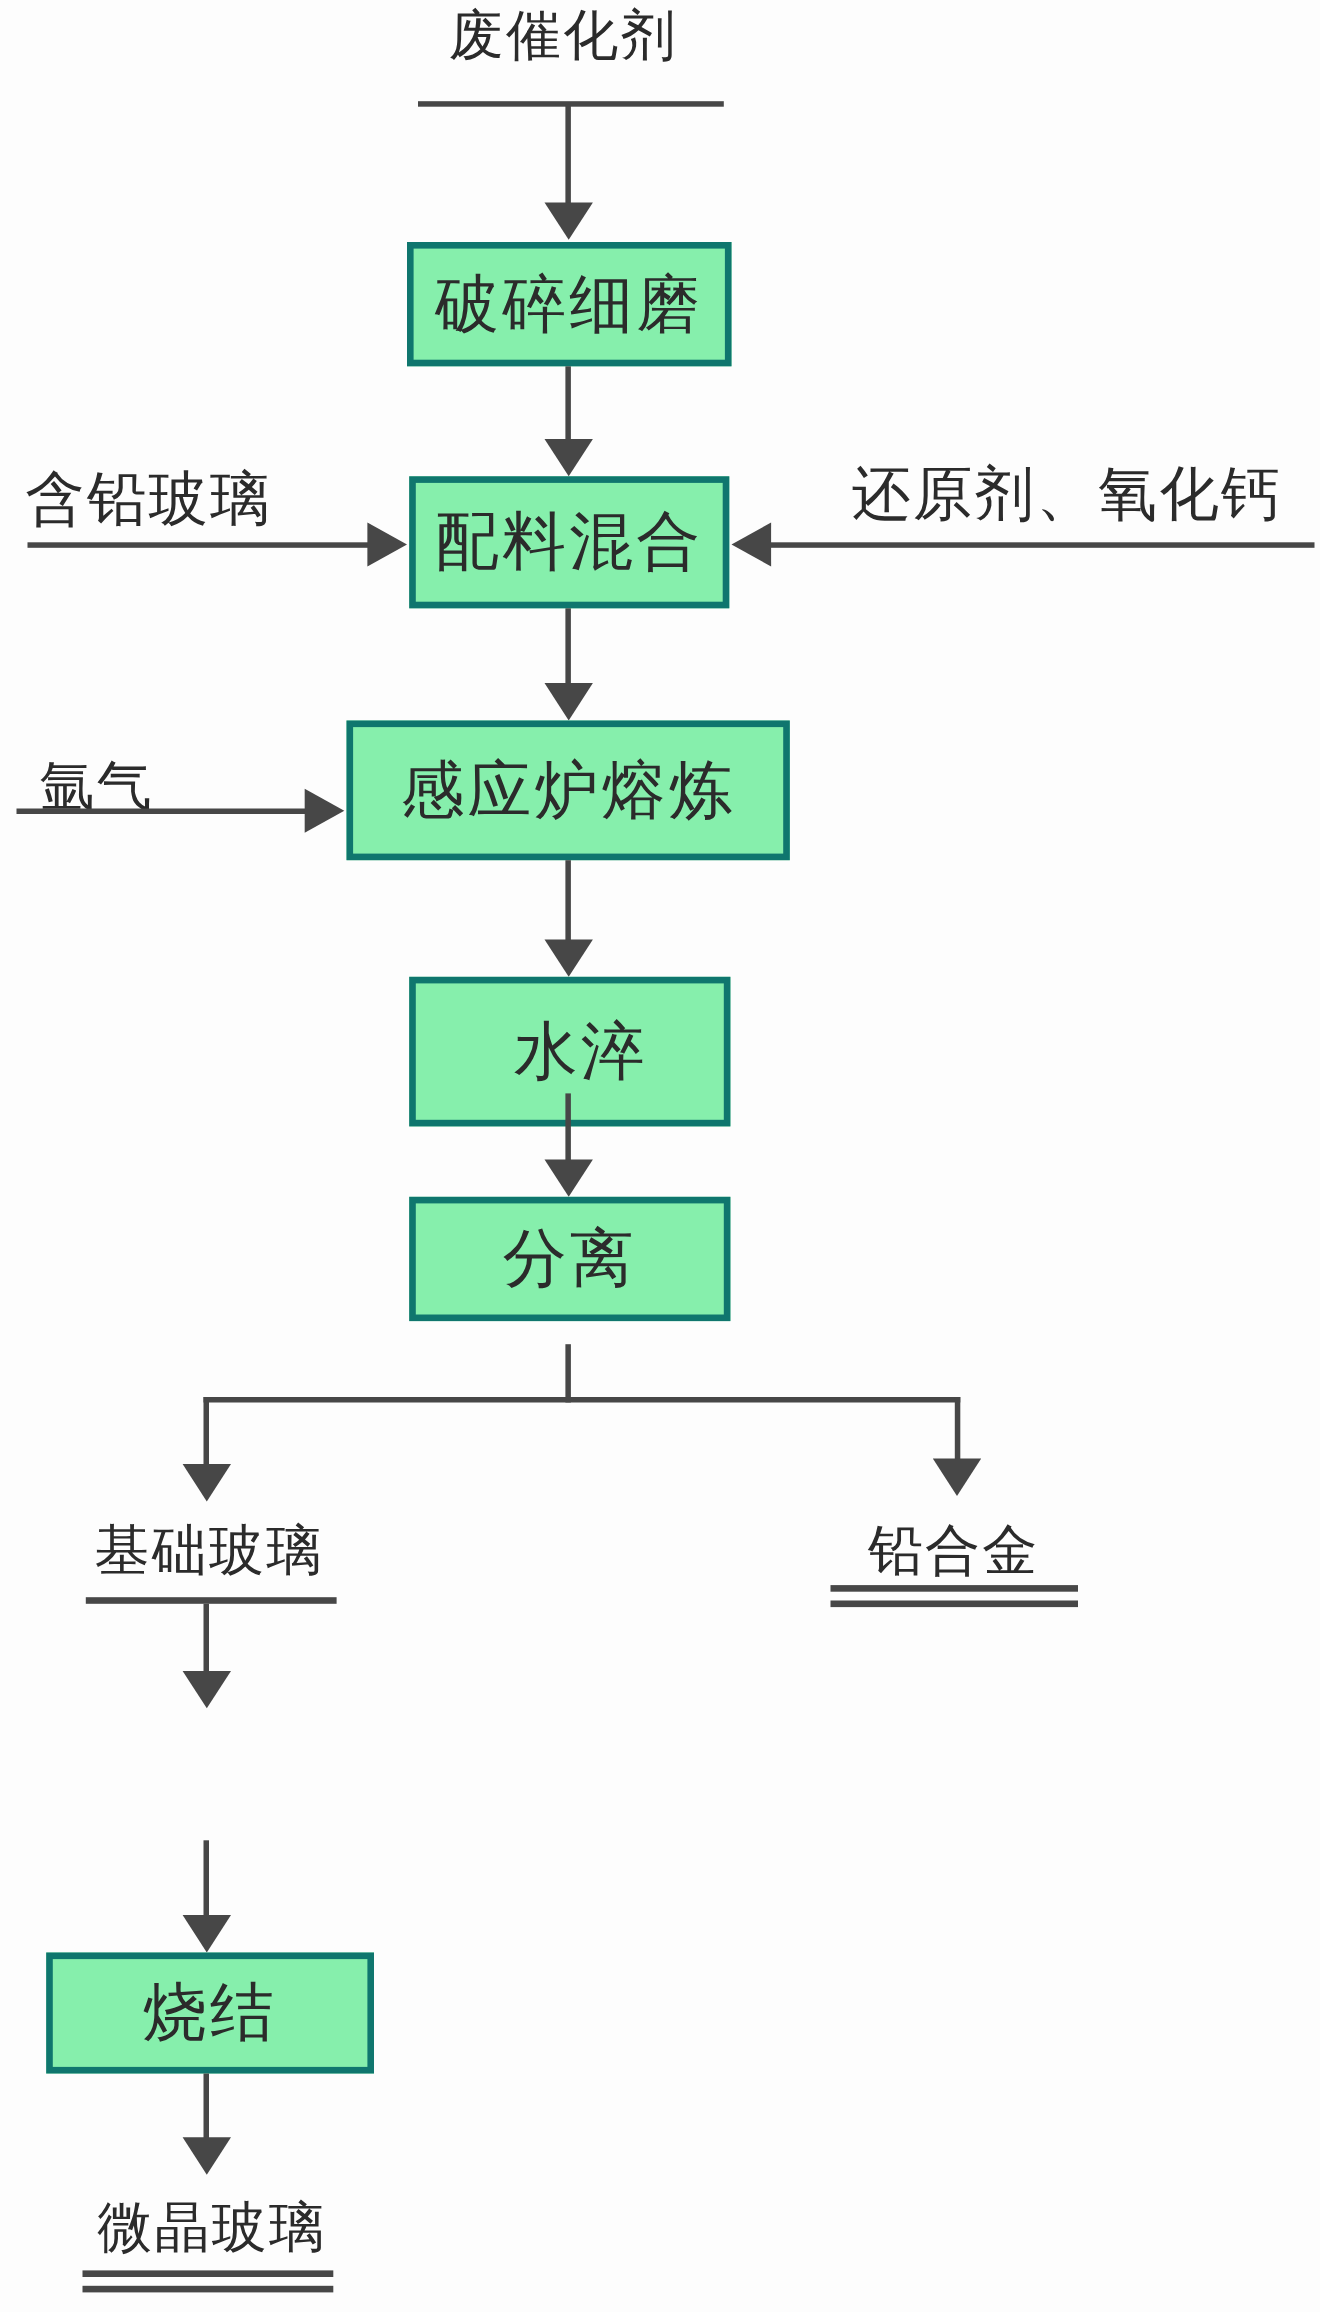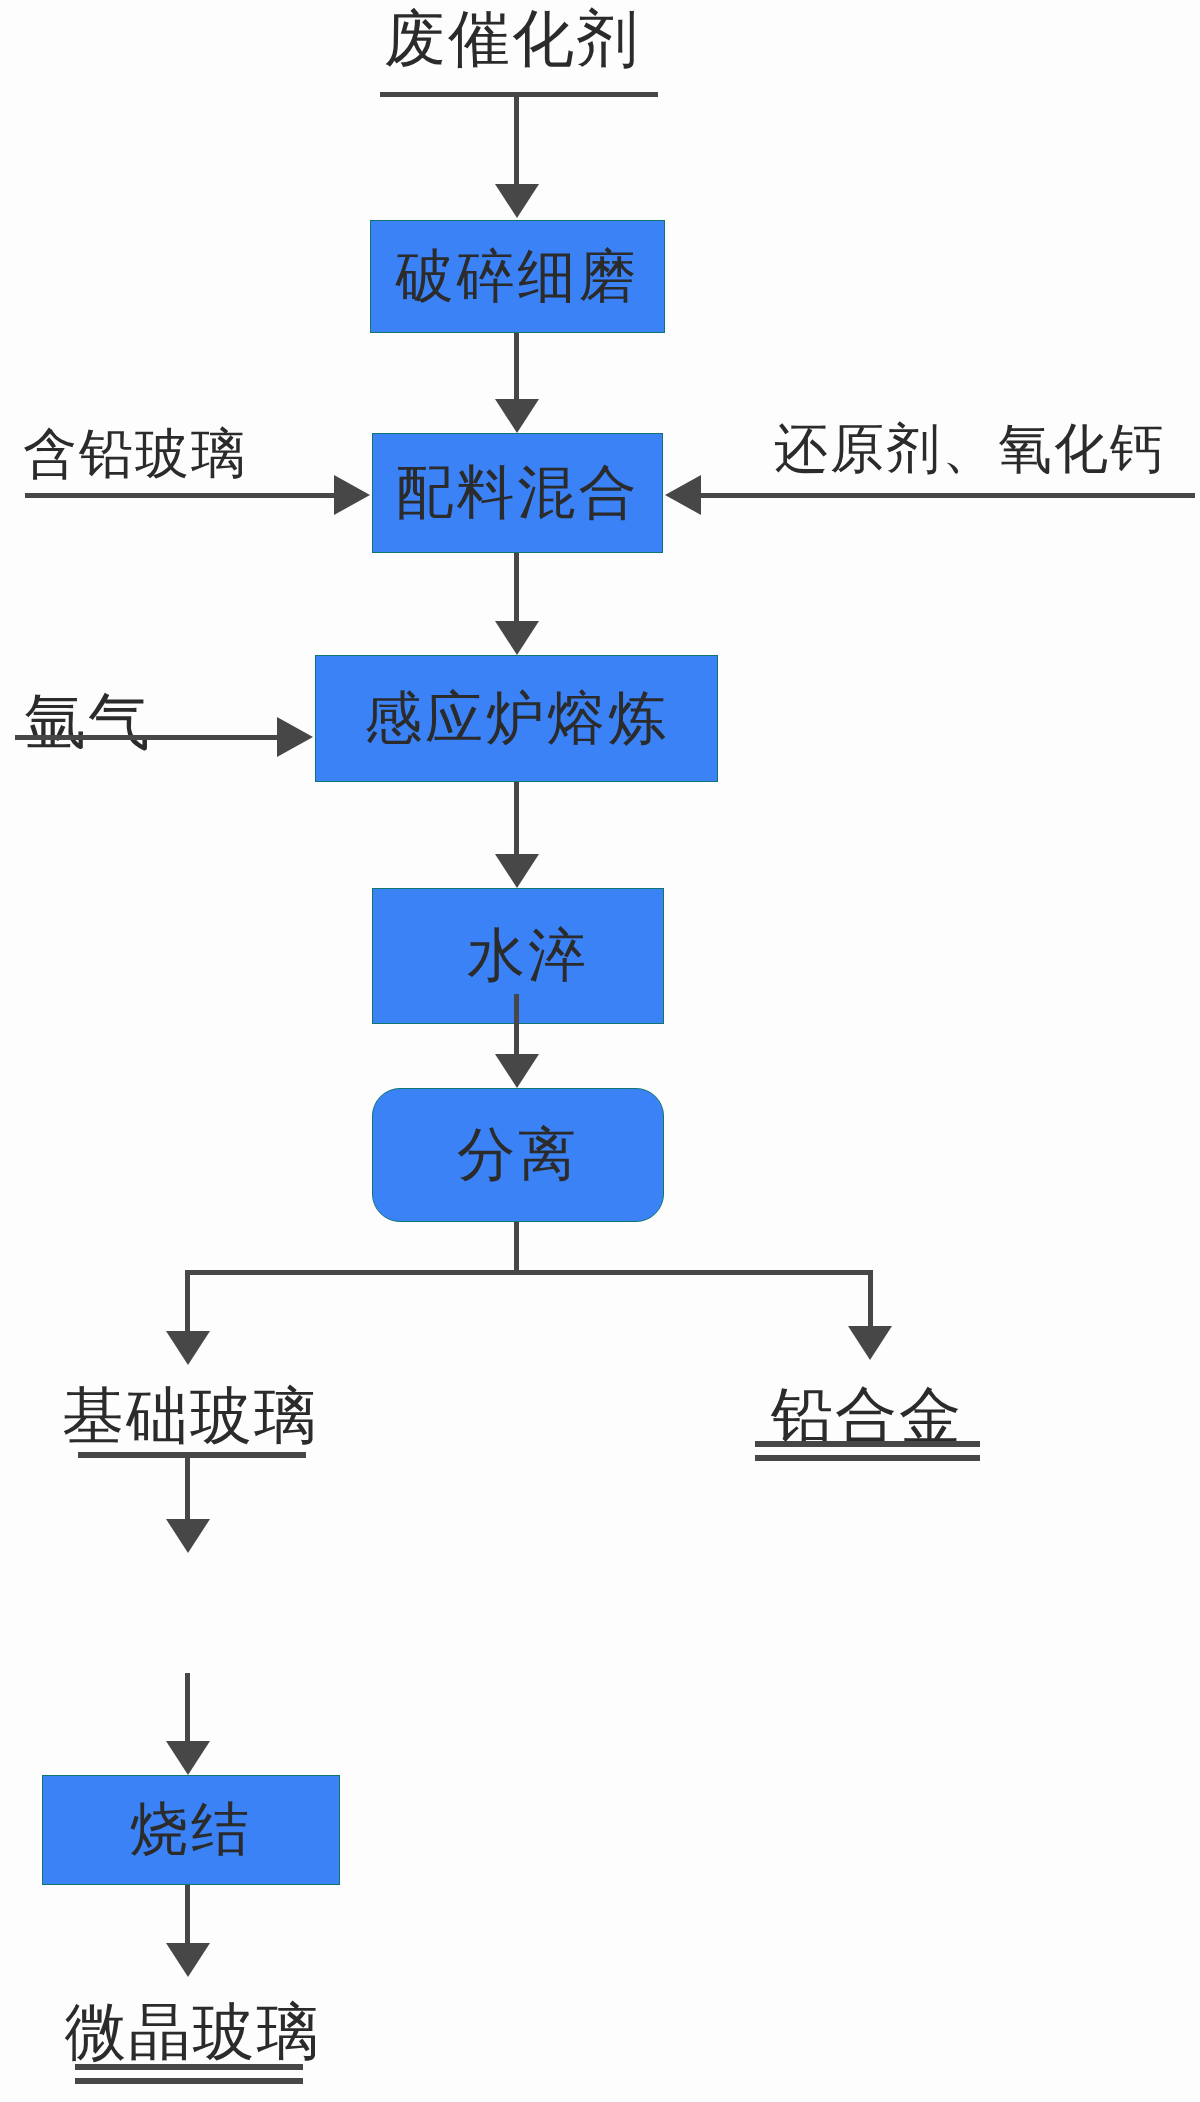--- a/index.html
+++ b/index.html
@@ -13,32 +13,32 @@
     width:1200px;
     height:2102px;
     background:var(--bg);
     font-family:"Liberation Serif","DejaVu Serif",serif;
     color:var(--text);
     overflow:hidden;
   }
   .label{
     position:absolute;
     text-align:center;
-    font-size:62px;
+    font-size:50px;
     line-height:1.1;
     letter-spacing:2px;
     white-space:nowrap;
     color:var(--text);
   }
   .label.small{font-size:54px;}
   .pbox{
     position:absolute;
     box-sizing:border-box;
-    border:1px solid #0f766e;
-    background:#3b82f6;
+    border:6px solid #0f766e;
+    background:#86efac;
     display:flex;
     align-items:center;
     justify-content:center;
     font-size:58px;
     letter-spacing:3px;
     white-space:nowrap;
     color:var(--text);
   }
   .vline{position:absolute;width:5px;background:var(--line);}
   .hline{position:absolute;height:5px;background:var(--line);}
@@ -89,21 +89,21 @@
   <div class="ah-right" style="left:277px;top:717px;"></div>
 
   <div class="vline" style="left:514px;top:782px;height:74px;"></div>
   <div class="ah-down" style="left:495px;top:854px;"></div>
 
   <div class="pbox" style="left:372px;top:888px;width:292px;height:136px;padding-left:20px;">水淬</div>
 
   <div class="vline" style="left:514px;top:994px;height:62px;"></div>
   <div class="ah-down" style="left:495px;top:1054px;"></div>
 
-  <div class="pbox" style="left:372px;top:1088px;width:292px;height:134px;border-radius:28px;">分离</div>
+  <div class="pbox" style="left:372px;top:1088px;width:292px;height:113px;">分离</div>
 
   <div class="vline" style="left:514px;top:1222px;height:53px;"></div>
   <div class="hline" style="left:185px;top:1270px;width:688px;"></div>
   <div class="vline" style="left:185px;top:1270px;height:62px;"></div>
   <div class="ah-down" style="left:166px;top:1331px;"></div>
   <div class="vline" style="left:868px;top:1270px;height:57px;"></div>
   <div class="ah-down" style="left:848px;top:1326px;"></div>
 
   <div class="label" style="left:50px;top:1382px;width:280px;">基础玻璃</div>
   <div class="uline" style="left:78px;top:1452px;width:228px;"></div>

